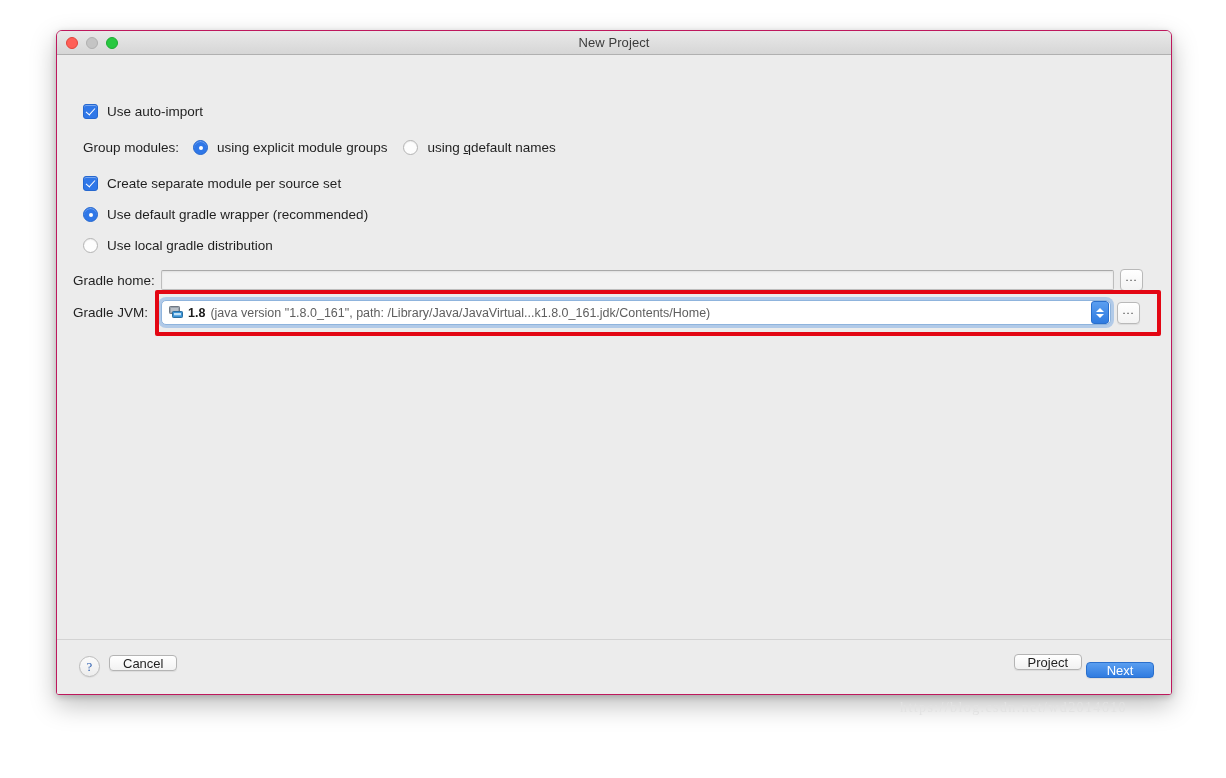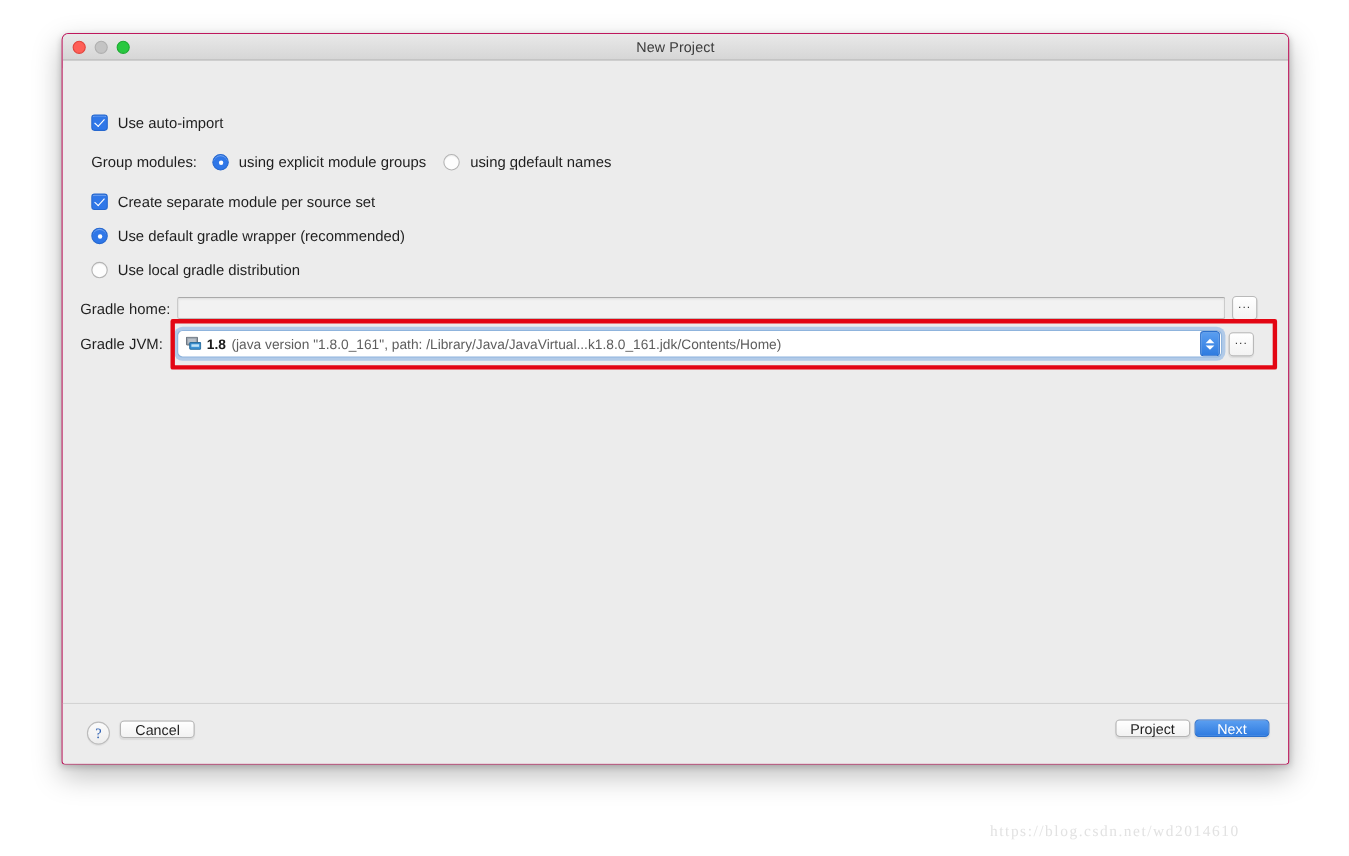--- a/index.html
+++ b/index.html
@@ -246,26 +246,26 @@
     color: #1f1f1f;
     box-shadow: 0 1px 1px rgba(0,0,0,0.07);
   }
   .btn.primary {
     background: linear-gradient(to bottom,#5a9ef0 0%,#2f7be0 100%);
     border-color: #2a6fcc;
     color: #ffffff;
   }
   #cancel-btn { position:absolute; left:52px; top:15px; }
   #prev-btn   { position:absolute; right:89px; top:14px; }
-  #next-btn   { position:absolute; right:17px; top:14px;text-align:center; }
+  #next-btn   { position:absolute; right:17px; top:22px;text-align:center; }
 
   
   .watermark {
     position: absolute;
-    left: 900px; top: 749px;
+    left: 900px; top: 700px;
     font-family: "Liberation Serif", serif;
     font-size: 14px;
     color: #e2e2e2;
     letter-spacing: 1.4px;
     white-space: nowrap;
   }
 </style>
 </head>
 <body>
 

